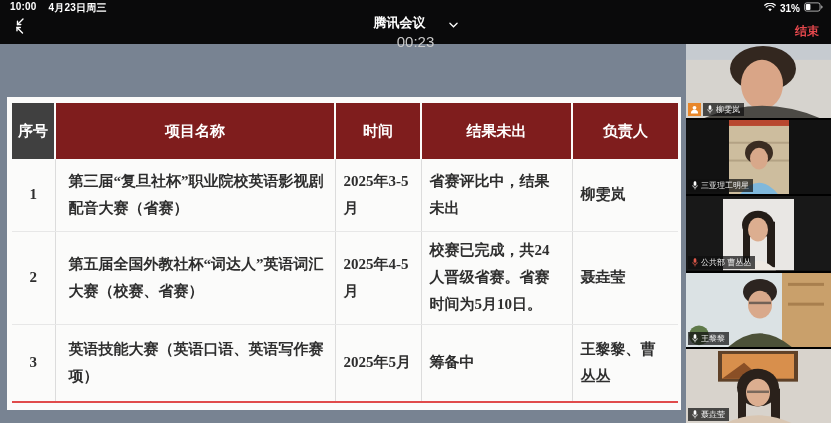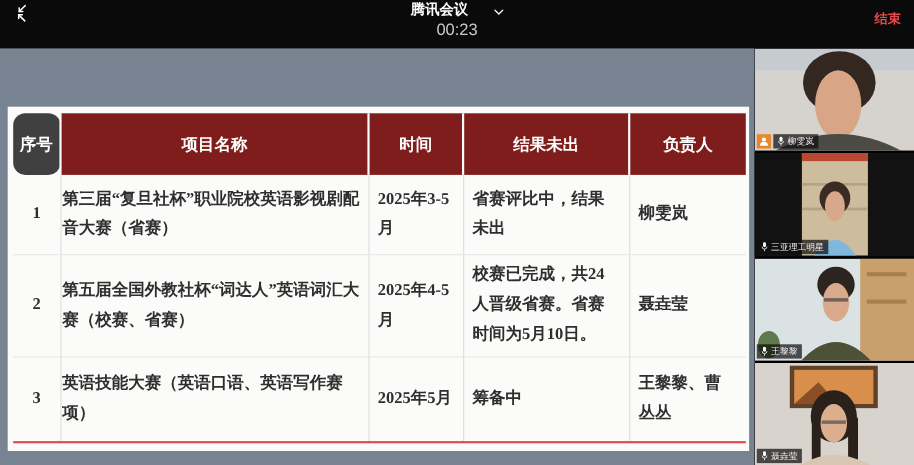--- a/index.html
+++ b/index.html
@@ -17,48 +17,71 @@
   .title-line { display:flex; align-items:center; gap:23px; justify-content:center; font-size:13px; font-weight:600; }
   .timer { font-size:15px; color:#c9c9c9; margin-top:1px; }
   .end-btn { position:absolute; right:12px; top:9px; color:#e5484d; font-size:12px; font-weight:700; cursor:pointer; }
 
   
   .main { position:absolute; left:0; top:44px; width:831px; height:379px; background:#788392; }
   .page { position:absolute; left:7px; top:53px; width:674px; height:313px; background:#fbfbfa; }
   .doc-table { border-collapse:collapse; table-layout:fixed; width:666px; margin:6px 0 0 5px;
                font-family:"Liberation Serif", serif; color:#2e2e2e; }
   .doc-table th { font-size:15px; font-weight:700; color:#fff; border-right:2px solid #fbfbfa; }
-  .doc-table th.idx { background:#404040;border-radius:11px; }
+  .doc-table th.idx { background:#404040; }
   .doc-table th.red { background:#7f1d1d; }
   .doc-table th:last-child { border-right:none; }
   .doc-table td { font-size:15px; font-weight:600; line-height:1.8; padding:3px 8px;
                   border-right:1px solid #dcdcdc; border-bottom:1px solid #e7e7e7; vertical-align:middle; }
   .doc-table td:last-child { border-right:none; }
   .doc-table tr.last td { border-bottom:none; }
   .doc-table td.idx { text-align:center; padding:3px 2px; }
-  .doc-table td.name { padding-left:1px; }
+  .doc-table td.name { padding-left:13px; }
   .red-underline { width:666px; height:2px; background:#e04b4b; margin-left:5px; }
 
   
   .videos { position:absolute; left:686px; top:44px; width:145px; height:379px;
             display:flex; flex-direction:column; gap:2px; background:#000; z-index:4; }
   .video { position:relative; flex:1; background:#141414; overflow:hidden; cursor:pointer; }
   .video svg.scene { position:absolute; inset:0; width:100%; height:100%; }
   .vlabel { position:absolute; left:2px; bottom:2px; display:flex; align-items:stretch; gap:2px; z-index:2; }
   .badge { width:13px; height:13px; background:#e8872b; display:flex; align-items:center; justify-content:center; }
   .ltag { background:rgba(15,15,15,.72); color:#efefef; font-size:8px; padding:0 4px; height:13px;
           display:flex; align-items:center; gap:3px; white-space:nowrap; }
   .mic { display:flex; align-items:center; color:#fff; }
 </style>
 </head>
 <body>
 
 <div class="screen">
 
   <div class="topbar">
+    <div class="status-row">
+      <div class="status-left">
+        <span>10:00</span>
+        <span>4月23日周三</span>
+      </div>
+      <div class="status-right">
+        <span>
+          <svg width="12" height="9" viewBox="0 0 16 12">
+              <path d="M8 11 L5.6 8.2 a3.8 3.8 0 0 1 4.8 0 Z" fill="#fff"></path>
+              <path d="M3 5.4 a7.6 7.6 0 0 1 10 0" stroke="#fff" stroke-width="1.7" fill="none" stroke-linecap="round"></path>
+              <path d="M0.9 2.9 a10.8 10.8 0 0 1 14.2 0" stroke="#fff" stroke-width="1.7" fill="none" stroke-linecap="round"></path>
+            </svg>
+        </span>
+        <span>31%</span>
+        <span>
+          <svg width="19" height="10" viewBox="0 0 24 12">
+              <rect x="0.8" y="0.8" width="19.5" height="10.4" rx="2.6" stroke="rgba(255,255,255,0.75)" stroke-width="1.1" fill="none"></rect>
+              <rect x="2.3" y="2.3" width="5.8" height="7.4" rx="1.2" fill="#fff"></rect>
+              <path d="M21.8 3.8 v4.4 a2.3 2.3 0 0 0 0 -4.4" fill="rgba(255,255,255,0.75)"></path>
+            </svg>
+        </span>
+      </div>
+    </div>
     <div class="titlebar">
       <div class="collapse-btn">
         <svg width="16" height="18" viewBox="0 0 16 18" stroke="#fff" stroke-width="1.4" fill="none" stroke-linecap="round">
           <path d="M11 2 L5.5 7.5"></path>
             <path d="M5.5 4.2 L5.5 7.5 L8.8 7.5"></path>
           <path d="M10.5 16 L5 10.5"></path>
             <path d="M5 13.8 L5 10.5 L8.3 10.5"></path>
         </svg>
       </div>
       <div class="title-center">
@@ -169,20 +192,43 @@
                 <rect x="2.2" y="0.4" width="3.6" height="6" rx="1.8" fill="currentColor"></rect>
                 <path d="M1 5.6 a3 3 0 0 0 6 0" stroke="currentColor" fill="none" stroke-width="1"></path>
                 <line x1="4" y1="9" x2="4" y2="11.2" stroke="currentColor" stroke-width="1"></line>
               </svg>
           </span>
           <span>三亚理工明星</span>
         </span>
       </div>
     </div>
 
+    <div class="video">
+      <svg class="scene" viewBox="0 0 145 75" preserveAspectRatio="none">
+        <rect width="145" height="75" fill="#181818"></rect>
+        <rect x="37" y="3" width="71" height="72" fill="#e9e7e4"></rect>
+        <ellipse cx="72" cy="29" rx="16" ry="14" fill="#241d18"></ellipse>
+        <rect x="57" y="26" width="7" height="42" fill="#241d18"></rect>
+          <rect x="81" y="26" width="8" height="46" fill="#241d18"></rect>
+        <ellipse cx="72" cy="34" rx="10" ry="12" fill="#dcae90"></ellipse>
+        <path d="M54,75 Q72,56 90,75 Z" fill="#efe9e2"></path>
+      </svg>
+      <div class="vlabel">
+        <span class="ltag">
+          <span class="mic" style="color: rgb(224, 88, 74);">
+            <svg width="6" height="9" viewBox="0 0 8 12">
+                <rect x="2.2" y="0.4" width="3.6" height="6" rx="1.8" fill="currentColor"></rect>
+                <path d="M1 5.6 a3 3 0 0 0 6 0" stroke="currentColor" fill="none" stroke-width="1"></path>
+                <line x1="4" y1="9" x2="4" y2="11.2" stroke="currentColor" stroke-width="1"></line>
+              </svg>
+          </span>
+          <span>公共部 曹丛丛</span>
+        </span>
+      </div>
+    </div>
 
     <div class="video">
       <svg class="scene" viewBox="0 0 145 75" preserveAspectRatio="none">
         <rect width="145" height="75" fill="#dbe2e4"></rect>
         <rect x="96" y="0" width="49" height="75" fill="#c9a06b"></rect>
         <rect x="102" y="10" width="36" height="3" fill="#a87f4e"></rect>
           <rect x="102" y="30" width="36" height="3" fill="#a87f4e"></rect>
         <circle cx="13" cy="63" r="10" fill="#5f7a4a"></circle>
         <ellipse cx="74" cy="19" rx="17" ry="13" fill="#2c2420"></ellipse>
         <ellipse cx="74" cy="32" rx="12" ry="14" fill="#d9a98b"></ellipse>

